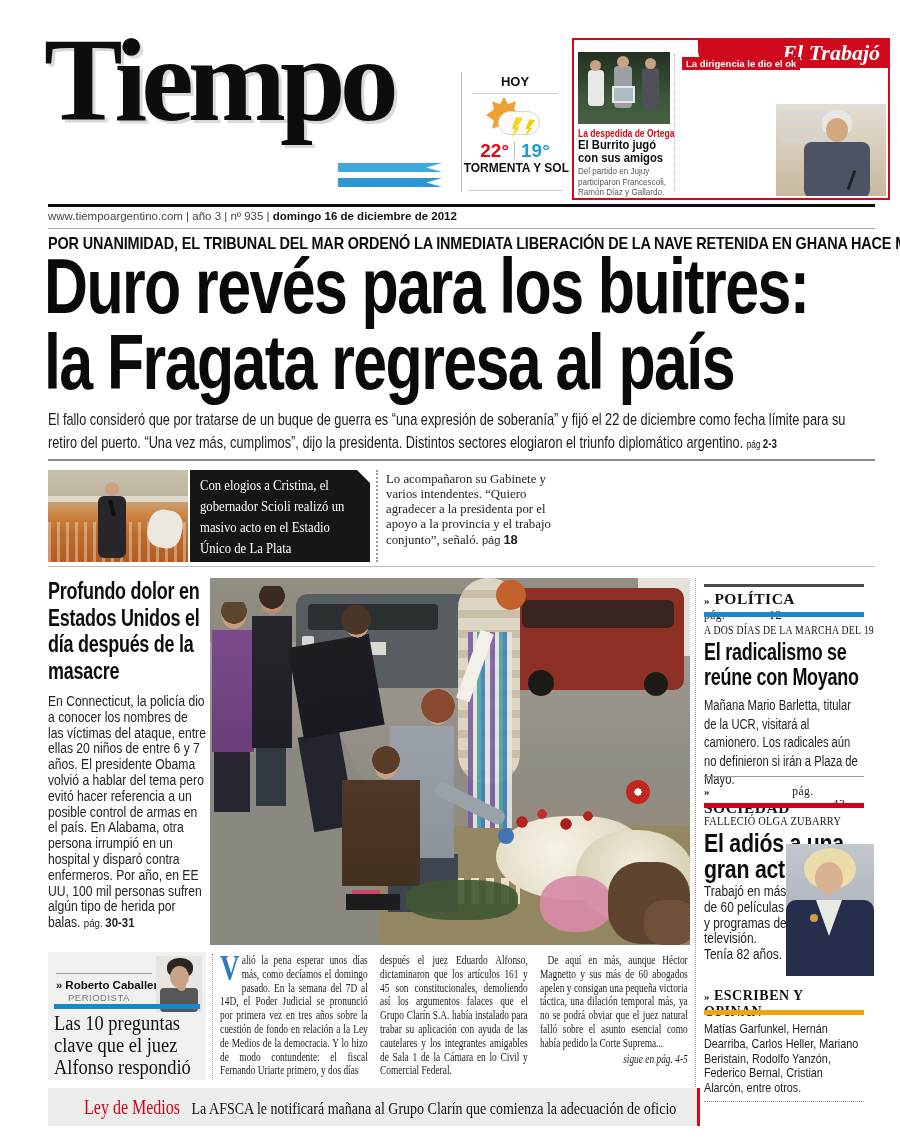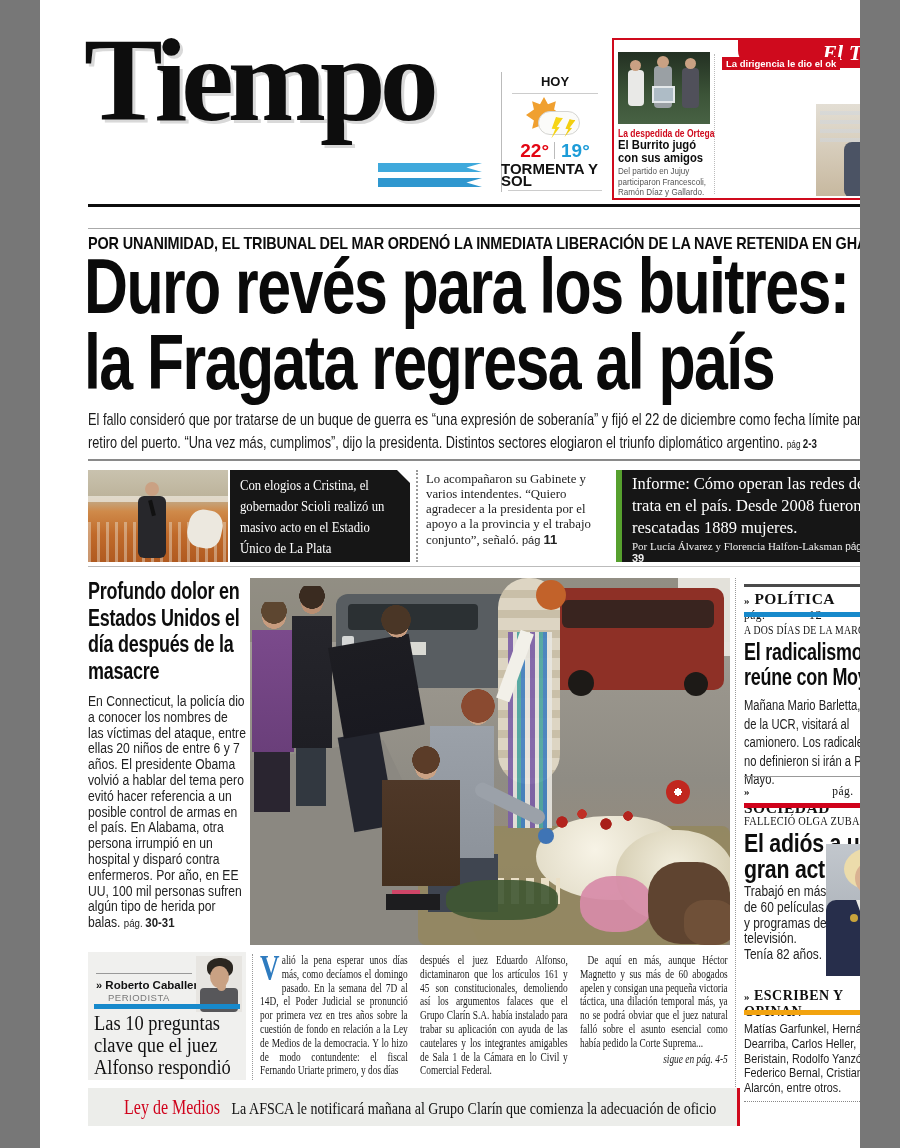--- a/index.html
+++ b/index.html
@@ -1,17 +1,17 @@
 <!DOCTYPE html>
 <html><head>
 <meta charset="utf-8">
 <style>
   * { margin:0; padding:0; box-sizing:border-box; }
   body { background:#777; font-family:"Liberation Sans","DejaVu Sans",sans-serif; }
-  #page { position:relative; width:820px; height:1148px; background:#fff; margin:0 auto; overflow:hidden; color:#111; }
+  #page { position:relative; width:900px; height:1148px; background:#fff; margin:0 auto; overflow:hidden; color:#111; }
   .abs { position:absolute; }
   .sans { font-family:"Liberation Sans","DejaVu Sans",sans-serif; }
   .serif { font-family:"Liberation Serif","DejaVu Serif",serif; }
   .b { font-weight:bold; }
   .cx { transform-origin:0 0; }
   .nw { white-space:nowrap; }
   .just { text-align:justify; }
   .pg { font-size:11px; font-weight:normal; letter-spacing:0; }
   .pgn { font-weight:bold; font-size:13px; }
   .notch::after { content:""; position:absolute; top:0; right:0; width:0; height:0;
@@ -38,21 +38,21 @@
   <div class="abs" style="left:472px;top:93px;width:86px;border-top:1px solid #ccc;"></div>
   <div class="abs" style="left:486px;top:97px;width:58px;height:46px;">
     <div class="abs" style="left:0;top:0;width:36px;height:36px;background:#f0a030;clip-path:polygon(50% 0%,61% 20%,83% 12%,78% 35%,100% 50%,78% 65%,83% 88%,61% 80%,50% 100%,39% 80%,17% 88%,22% 65%,0% 50%,22% 35%,17% 12%,39% 20%);"></div>
     <div class="abs" style="left:12px;top:14px;width:42px;height:24px;background:#fbfbf9;border:1px solid #d5d5d2;border-radius:12px;"></div>
     <div class="abs" style="left:24px;top:20px;width:12px;height:22px;background:#f6d516;clip-path:polygon(40% 0,100% 0,55% 45%,80% 45%,20% 100%,45% 55%,15% 55%);transform:rotate(6deg);"></div>
     <div class="abs" style="left:38px;top:22px;width:10px;height:19px;background:#f2ce10;clip-path:polygon(40% 0,100% 0,55% 45%,80% 45%,20% 100%,45% 55%,15% 55%);transform:rotate(10deg);"></div>
   </div>
   <div class="abs b" style="left:461px;top:140px;width:48px;text-align:right;font-size:19px;color:#e30613;">22°</div>
   <div class="abs" style="left:514px;top:142px;height:17px;border-left:1px solid #bbb;"></div>
   <div class="abs b" style="left:521px;top:140px;font-size:19px;color:#1d9cd8;">19°</div>
-  <div class="abs b" style="left:461px;top:163px;width:108px;text-align:left;font-size:15px;line-height:11.5px;">TORMENTA Y SOL</div>
+  <div class="abs b" style="left:461px;top:163px;width:108px;text-align:right;font-size:12px;line-height:11.5px;">TORMENTA Y SOL</div>
   <div class="abs" style="left:468px;top:190px;width:94px;border-top:1px solid #ccc;"></div>
 
   <div class="abs" style="left:572px;top:38px;width:318px;height:162px;border:2px solid #cf0a1d;background:#fff;">
     <div class="abs serif b" style="right:-2px;top:-2px;width:192px;height:30px;background:#cf0a1d;color:#fff;font-style:italic;font-size:22px;line-height:29px;text-align:right;padding-right:10px;border-radius:0 0 0 18px;">El Trabajó</div>
 
     <div class="abs ph" style="left:4px;top:12px;width:92px;height:72px;background:linear-gradient(180deg,#233022,#3c5438 60%,#486244);">
       <div class="blob" style="left:10px;top:18px;width:16px;height:36px;background:#e9e9e7;border-radius:4px;"></div>
       <div class="blob" style="left:12px;top:8px;width:11px;height:11px;background:#c9a183;border-radius:50%;"></div>
       <div class="blob" style="left:36px;top:14px;width:18px;height:42px;background:#9aa0a4;border-radius:4px;"></div>
       <div class="blob" style="left:39px;top:4px;width:12px;height:12px;background:#c9a183;border-radius:50%;"></div>
@@ -69,20 +69,23 @@
     <div class="abs ph" style="left:202px;top:64px;width:110px;height:92px;background:linear-gradient(180deg,#e3ded4,#d6ccba 50%,#c7b89f);">
       <div class="blob" style="left:4px;top:4px;width:70px;height:34px;background:repeating-linear-gradient(0deg,#cfd6de 0 4px,transparent 4px 9px);opacity:.5;"></div>
       <div class="blob" style="left:46px;top:6px;width:30px;height:24px;background:#e8e6e2;border-radius:50% 50% 30% 30%;"></div>
       <div class="blob" style="left:50px;top:14px;width:22px;height:24px;background:#d2a87e;border-radius:50%;"></div>
       <div class="blob" style="left:28px;top:38px;width:66px;height:56px;background:#4b5364;border-radius:8px;"></div>
       <div class="blob" style="left:74px;top:66px;width:3px;height:20px;background:#222;transform:rotate(20deg);"></div>
     </div>
   </div>
 
   <div class="abs" style="left:48px;top:204px;width:827px;height:3px;background:#0d0d0d;"></div>
+  <div class="abs" style="left:48px;top:210px;font-size:11.5px;color:#444;">
+    <span>www.tiempoargentino.com | año 3 | nº 935 | </span><span class="b" style="color:#111;">domingo 16 de diciembre de 2012</span>
+  </div>
   <div class="abs" style="left:48px;top:228px;width:827px;border-top:1px solid #aaa;"></div>
 
   <div class="abs b cx nw" style="left:48px;top:234px;font-size:17px;letter-spacing:-.2px;transform:scaleX(.85);color:#0d0d0d;">POR UNANIMIDAD, EL TRIBUNAL DEL MAR ORDENÓ LA INMEDIATA LIBERACIÓN DE LA NAVE RETENIDA EN GHANA HACE MÁS DE 70 DÍAS</div>
   <div class="abs b cx nw" style="left:44px;top:247px;font-size:78px;line-height:1;letter-spacing:-2px;transform:scaleX(.78);color:#0a0a0a;">Duro revés para los buitres:</div>
   <div class="abs b cx nw" style="left:44px;top:323px;font-size:78px;line-height:1;letter-spacing:-2px;transform:scaleX(.78);color:#0a0a0a;">la Fragata regresa al país</div>
   <div class="abs cx" style="left:48px;top:408px;width:1103px;font-size:17px;line-height:23px;color:#1a1a1a;transform:scaleX(.75);">
     <span>El fallo consideró que por tratarse de un buque de guerra es “una expresión de soberanía” y fijó el 22 de diciembre como fecha límite para su retiro del puerto. “Una vez más, cumplimos”, dijo la presidenta. Distintos sectores elogiaron el triunfo diplomático argentino.</span>
     <span class="pg"><span>pág</span> <span class="pgn">2-3</span></span>
   </div>
   <div class="abs" style="left:48px;top:459px;width:827px;height:2px;background:#8a8a8a;"></div>
@@ -93,28 +96,21 @@
     <div class="blob" style="left:100px;top:40px;width:34px;height:38px;background:#ece8df;border-radius:40%;transform:rotate(12deg);"></div>
     <div class="blob" style="left:57px;top:12px;width:14px;height:14px;background:#caa183;border-radius:50%;"></div>
     <div class="blob" style="left:50px;top:26px;width:28px;height:62px;background:#27272b;border-radius:6px;"></div>
     <div class="blob" style="left:62px;top:30px;width:4px;height:16px;background:#111;transform:rotate(-14deg);"></div>
   </div>
   <div class="abs notch" style="left:190px;top:470px;width:180px;height:92px;background:#161616;">
     <div class="serif cx" style="position:absolute;left:10px;top:4px;width:200px;font-size:15.5px;line-height:21px;color:#fff;transform:scaleX(.82);">Con elogios a Cristina, el gobernador Scioli realizó un masivo acto en el Estadio Único de La Plata</div>
   </div>
   <div class="abs serif" style="left:376px;top:470px;width:188px;height:92px;border-left:2px dotted #999;padding:2px 6px 0 8px;font-size:12.8px;line-height:15px;color:#222;">
     <span>Lo acompañaron su Gabinete y varios intendentes. “Quiero agradecer a la presidenta por el apoyo a la provincia y el trabajo conjunto”, señaló.</span>
-    <span class="pg sans"><span>pág</span> <span class="pgn">11</span></span>
-  </div>
-  <div class="abs notch" style="left:576px;top:470px;width:282px;height:92px;background:#161616;border-left:6px solid #56a02e;">
-    <div class="serif" style="position:absolute;left:10px;top:3px;width:262px;font-size:16.5px;line-height:22px;color:#fff;">Informe: Cómo operan las redes de trata en el país. Desde 2008 fueron rescatadas 1889 mujeres.</div>
-    <div class="serif" style="position:absolute;left:10px;top:70px;width:262px;font-size:11px;color:#eee;">
-      <span>Por Lucía Álvarez y Florencia Halfon-Laksman</span>
-      <span class="pg sans" style="font-size:10px;"><span>pág.</span> <span class="pgn" style="font-size:11px;">36-39</span></span>
-    </div>
+    <span class="pg sans"><span>pág</span> <span class="pgn">18</span></span>
   </div>
   <div class="abs" style="left:48px;top:566px;width:827px;border-top:1px solid #bbb;"></div>
 
   <div class="abs b cx" style="left:48px;top:578px;width:203px;font-size:23px;line-height:26.5px;letter-spacing:-.3px;transform:scaleX(.78);color:#0d0d0d;">Profundo dolor en Estados Unidos el día después de la masacre</div>
   <div class="abs cx" style="left:48px;top:694px;width:180px;font-size:13.8px;line-height:15.8px;color:#222;transform:scaleX(.88);">
     <span>En Connecticut, la policía dio a conocer los nombres de las víctimas del ataque, entre ellas 20 niños de entre 6 y 7 años. El presidente Obama volvió a hablar del tema pero evitó hacer referencia a un posible control de armas en el país. En Alabama, otra persona irrumpió en un hospital y disparó contra enfermeros. Por año, en EE UU, 100 mil personas sufren algún tipo de herida por balas.</span>
     <span class="pg"><span>pág.</span> <span class="pgn">30-31</span></span>
   </div>
 
   <div class="abs ph" style="left:210px;top:578px;width:480px;height:367px;background:linear-gradient(180deg,#aaa79e,#99958c 30%,#8f8c84 55%,#958b7c 75%,#8c8375 100%);">

